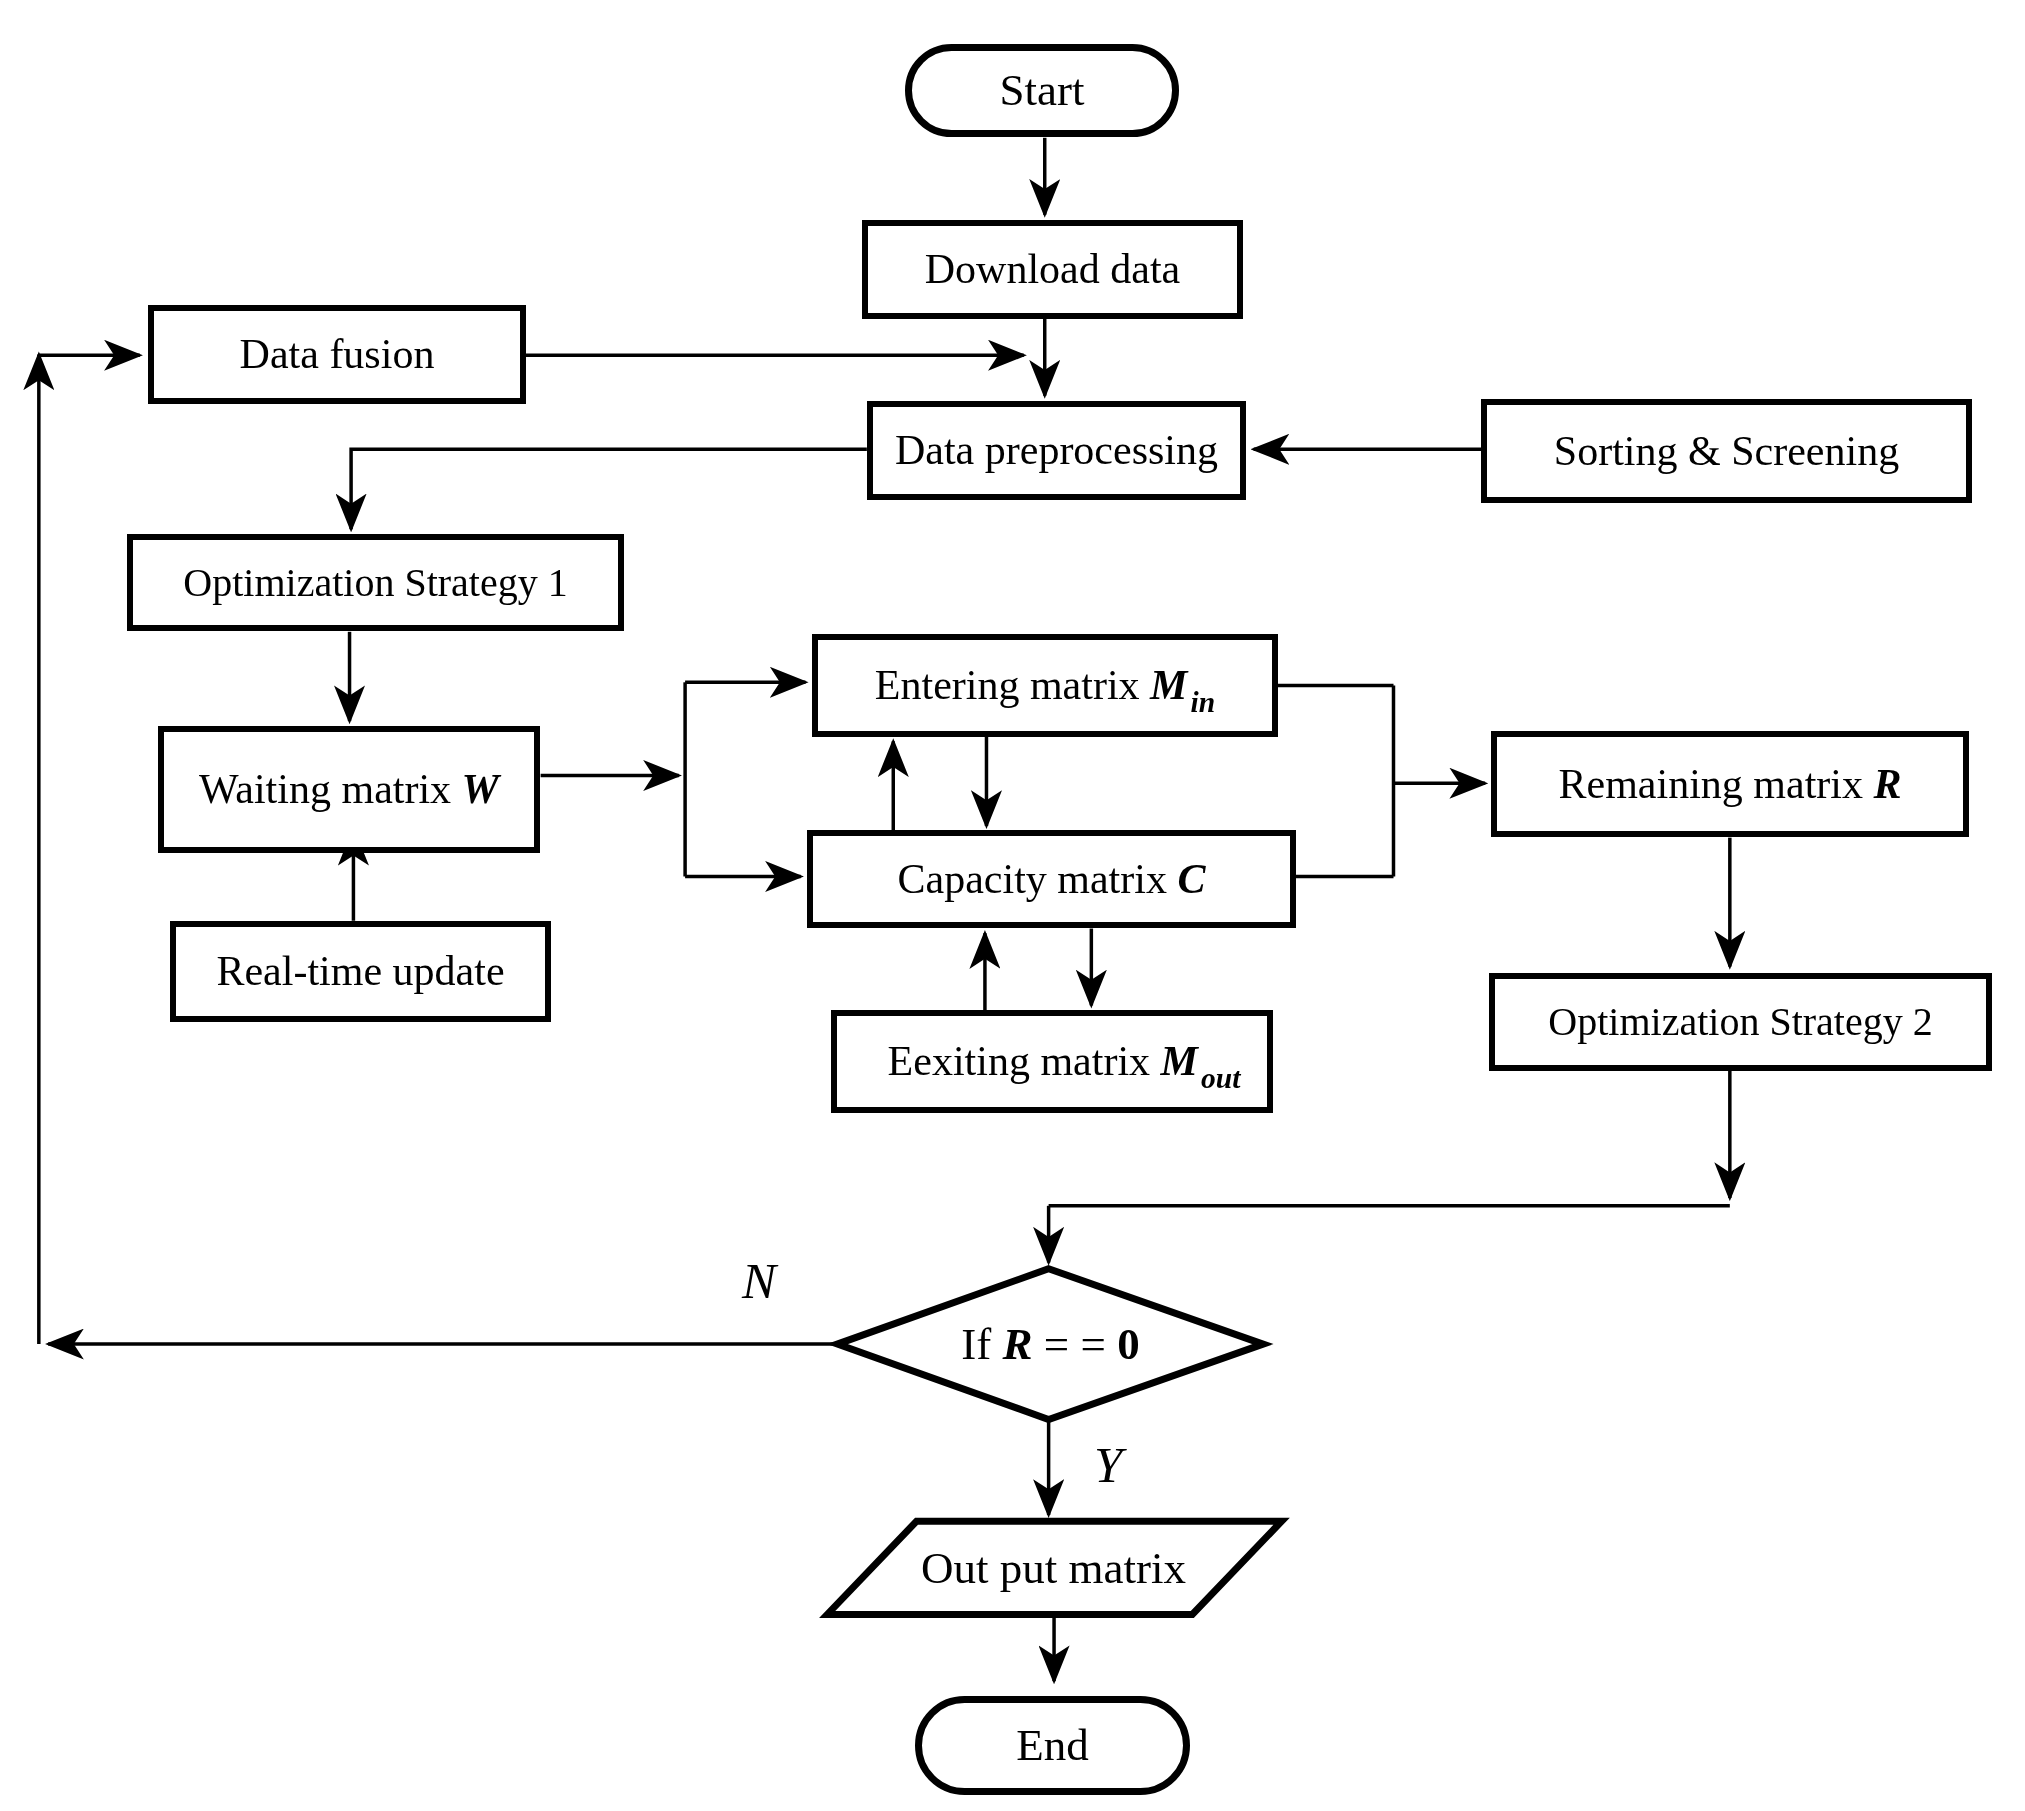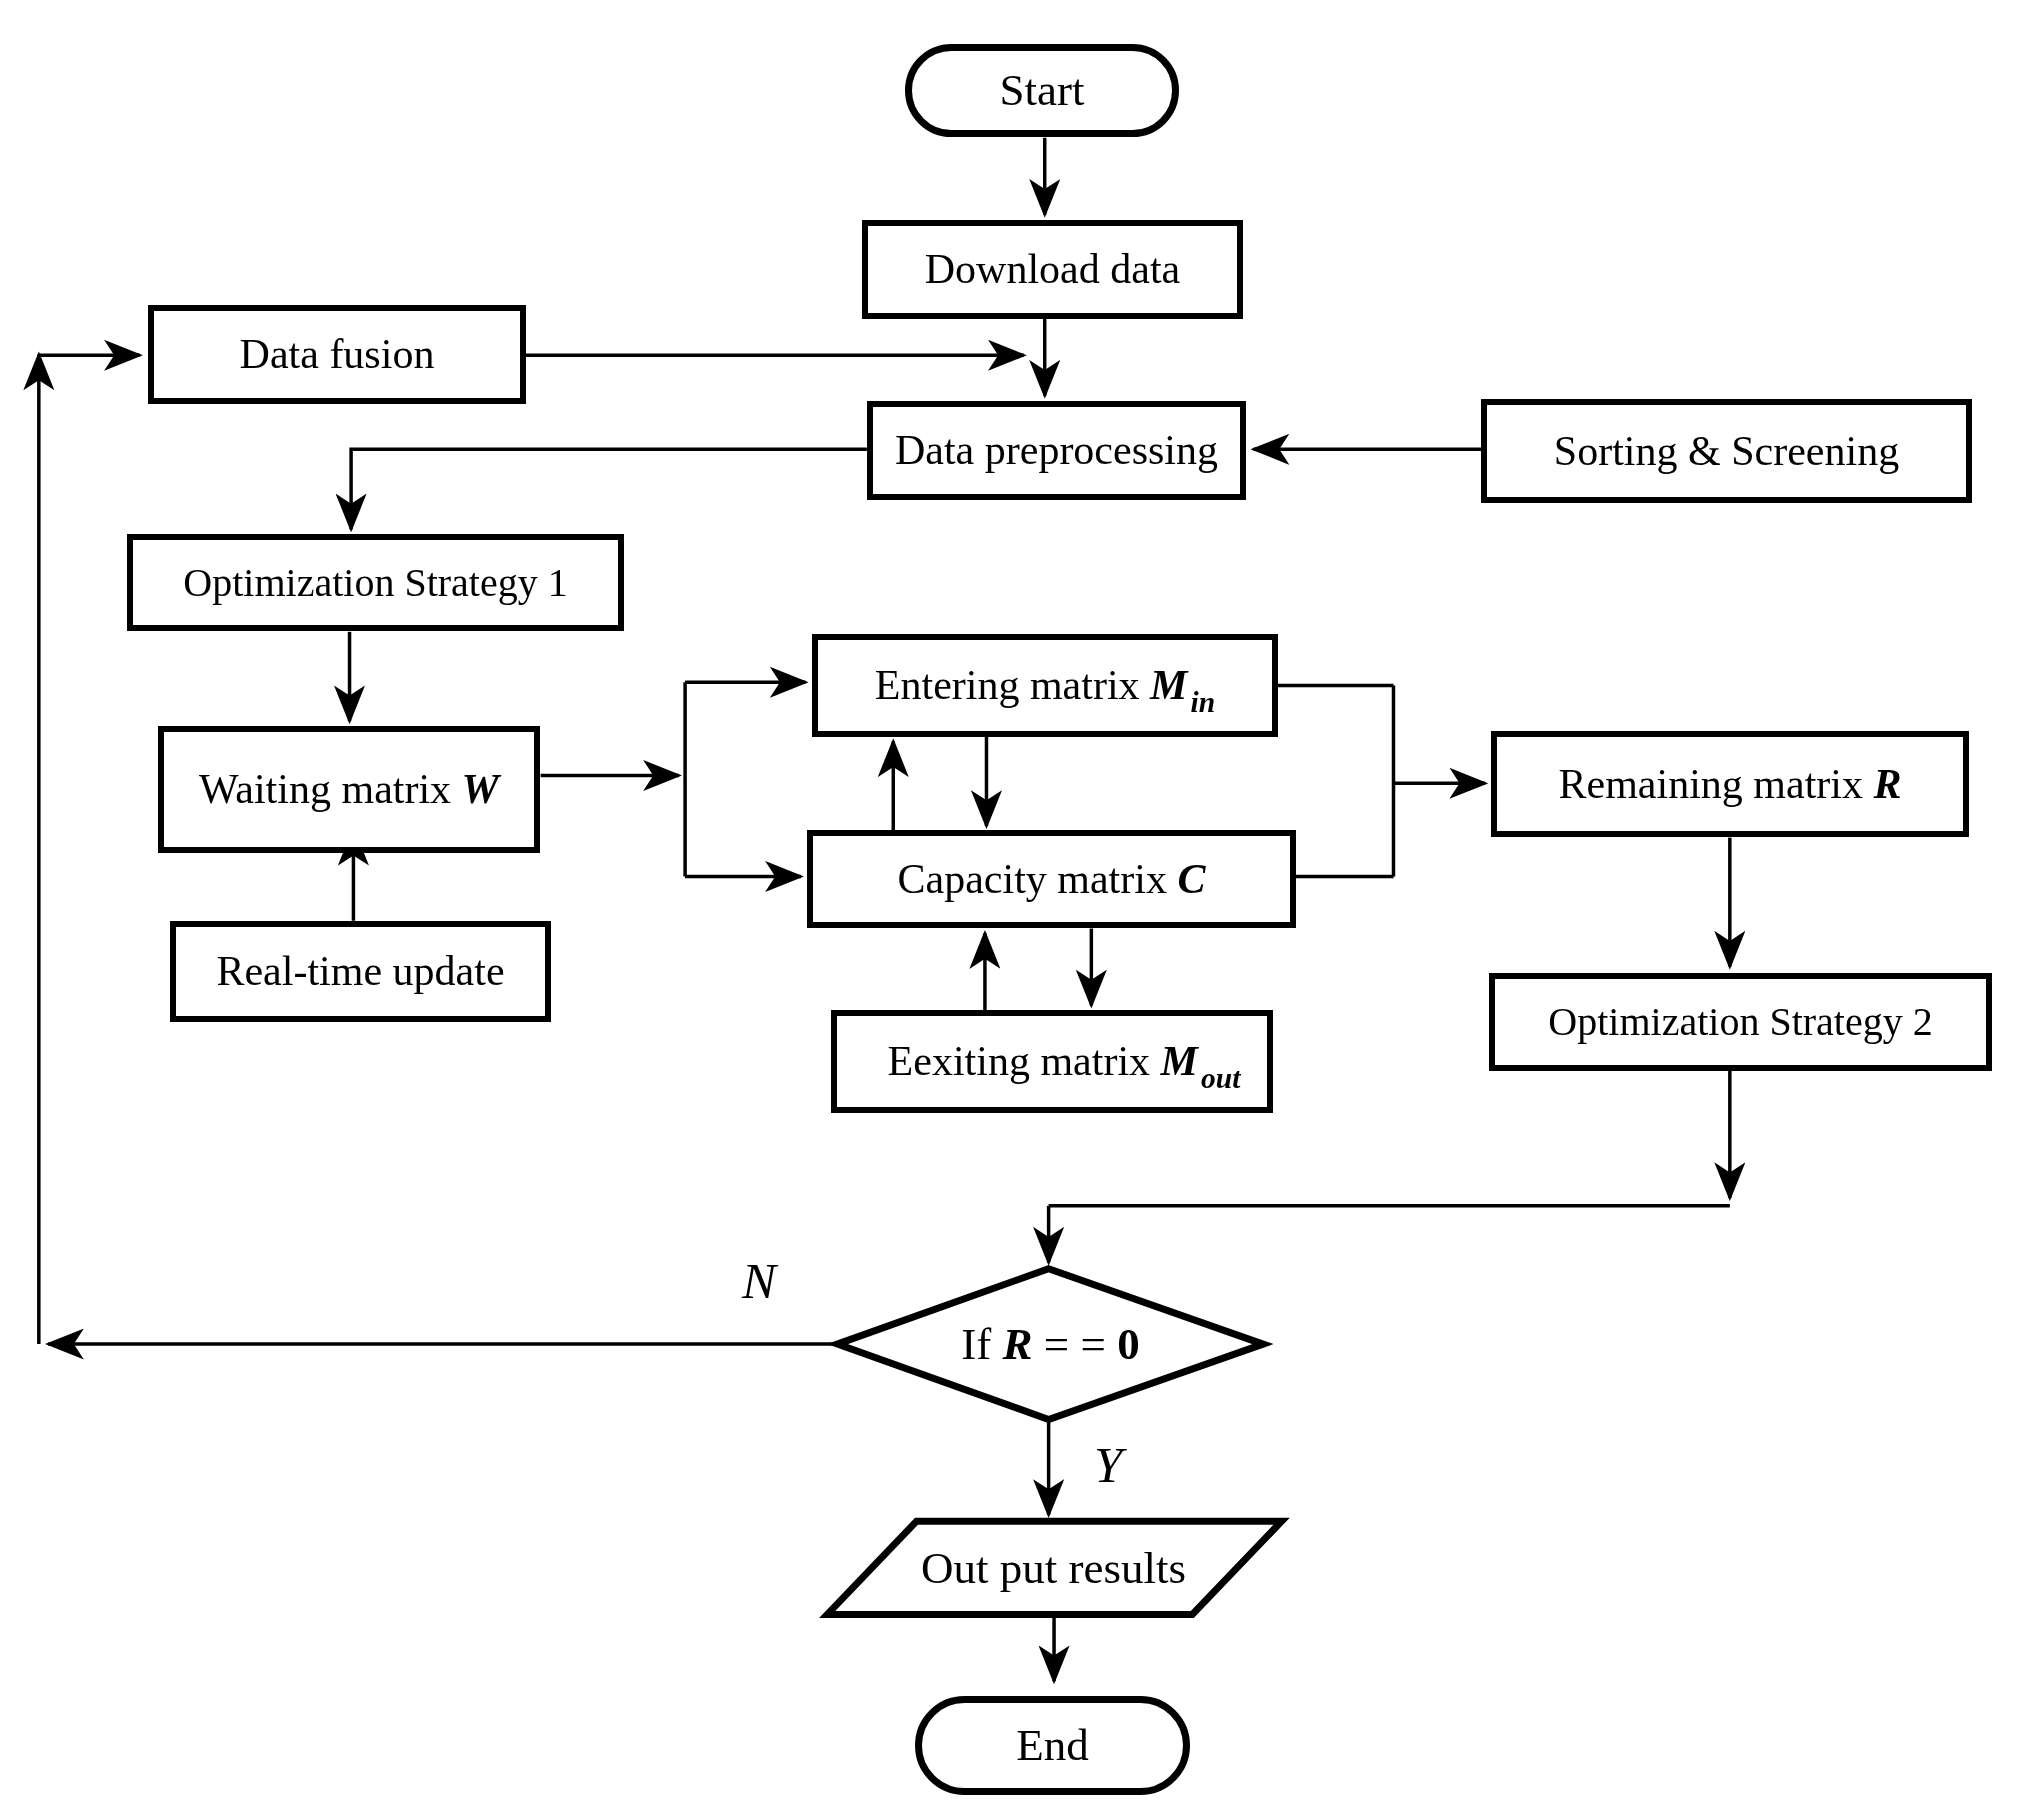--- a/index.html
+++ b/index.html
@@ -133,21 +133,21 @@
 
   <div class="node smalltxt" style="left:1489px;top:973px;width:503px;height:98px;">
     <span>Optimization Strategy 2</span>
   </div>
 
   <div class="freetext decision-text" style="left:847px;top:1305px;width:407px;height:78px;">
     <span>If </span><span class="sym">R</span><span> = = </span><span class="boldnum">0</span>
   </div>
 
   <div class="freetext" style="left:854px;top:1529px;width:399px;height:78px;font-size:45px;">
-    <span>Out put results</span>
+    <span>Out put matrix</span>
   </div>
 
   <div class="node stadium" style="left:915px;top:1696px;width:275px;height:99px;">
     <span>End</span>
   </div>
 
   <div class="edge-label" style="left:742px;top:1252px;">N</div>
   <div class="edge-label" style="left:1094px;top:1436px;">Y</div>
 
 </div>

